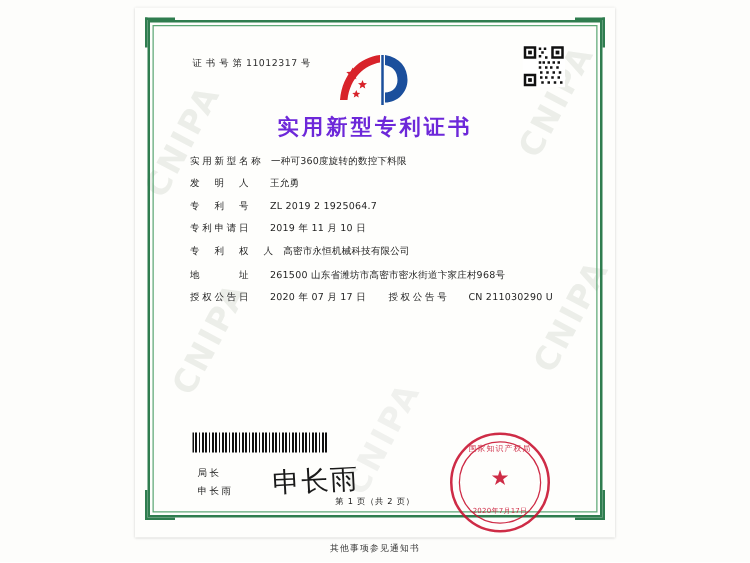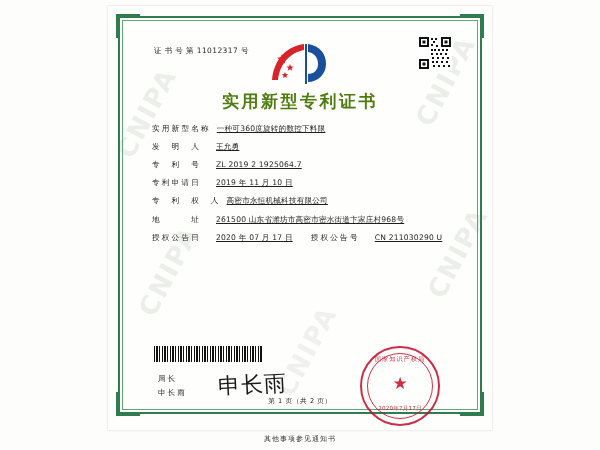--- a/index.html
+++ b/index.html
@@ -106,21 +106,21 @@
 
   .main-title {
     position: absolute;
     left: 0;
     right: 0;
     top: 84px;
     text-align: center;
     font-size: 17px;
     font-weight: bold;
     letter-spacing: 2.5px;
-    color: #4d7c0f;
+    color: #6d28d9;
     font-family: "DejaVu Serif", "Liberation Serif", serif;
   }
 
   
   .fields {
     position: absolute;
     left: 44px;
     top: 118px;
     right: 36px;
   }
@@ -136,21 +136,20 @@
     flex: 0 0 auto;
     letter-spacing: 2.2px;
     white-space: nowrap;
     color: #1f1f1f;
   }
   .flabel.w4 { min-width: 58px; }
   .fvalue {
     flex: 1 1 auto;
     padding-left: 6px;
     letter-spacing: 0.2px;
-    text-decoration: underline;
   }
   .frow.pair .fvalue { flex: 0 0 auto; padding-right: 18px; }
 
   
   .paras {
     position: absolute;
     left: 46px;
     right: 38px;
     top: 252px;
     font-size: 7px;

